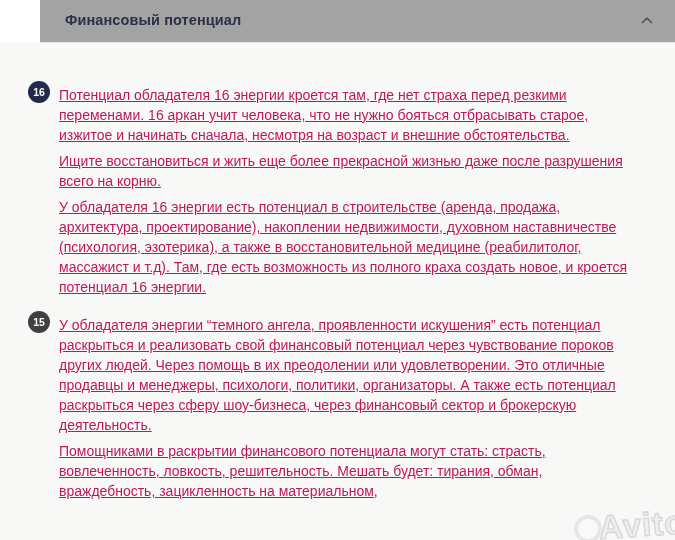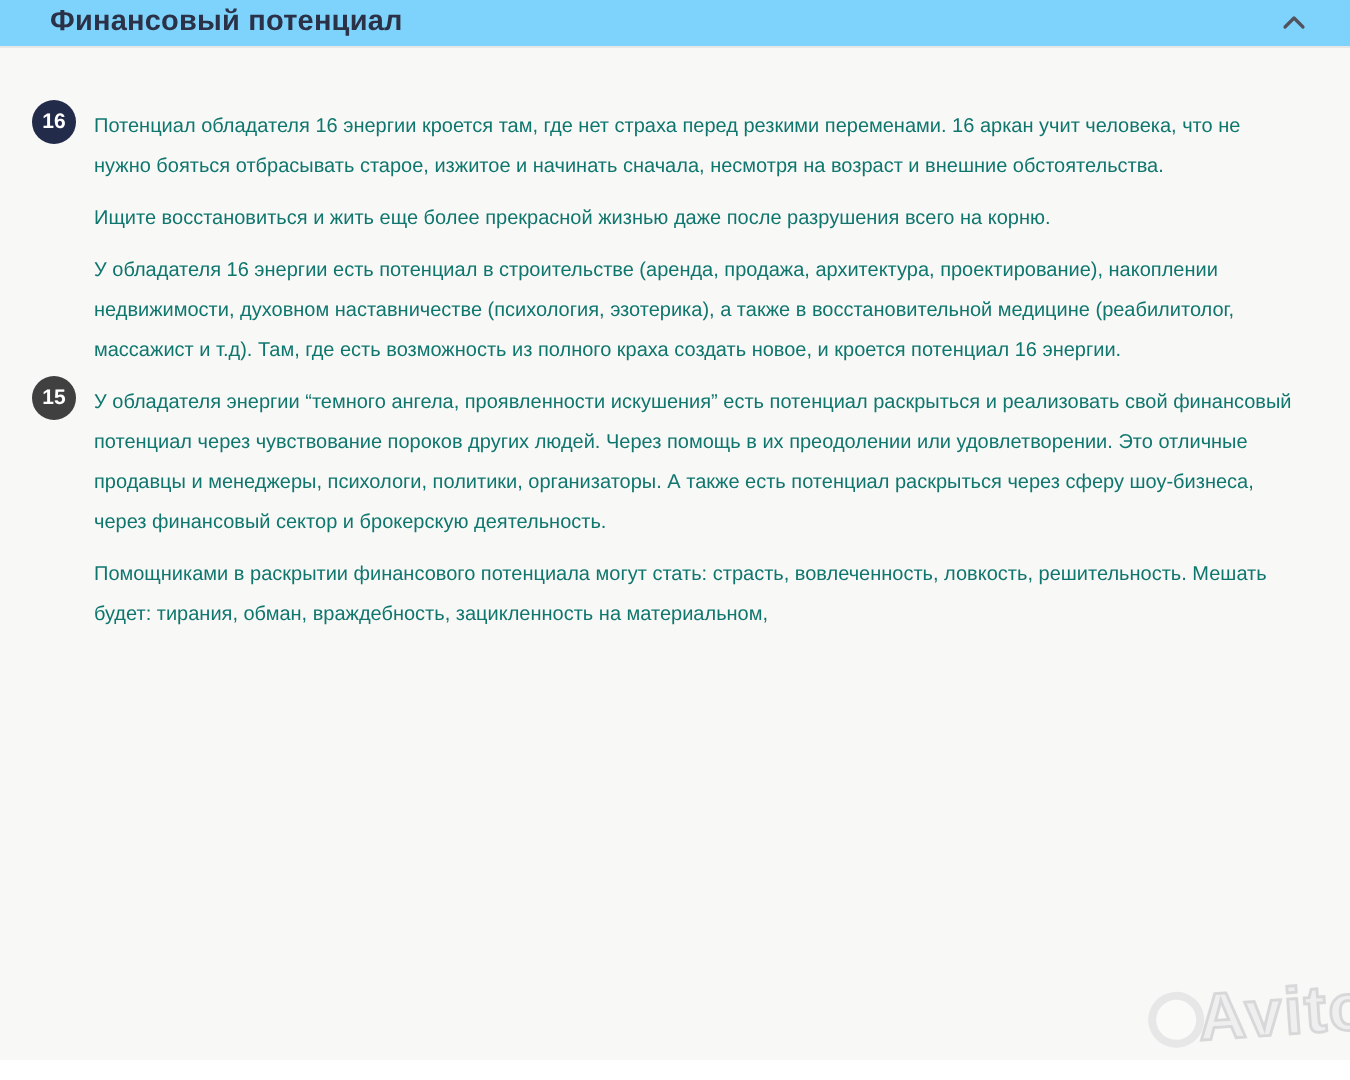--- a/index.html
+++ b/index.html
@@ -7,70 +7,72 @@
     padding: 0;
     width: 675px;
     height: 540px;
     overflow: hidden;
     background: #ffffff;
     font-family: "Liberation Sans", sans-serif;
   }
   .panel { width: 675px; height: 540px; }
 
   .accordion-header {
-    height: 24px;
+    height: 43px;
     box-sizing: border-box;
     display: flex;
     align-items: center;
     justify-content: space-between;
     padding: 0 22px 2px 25px;
-    background: #7dd3fc;
+    background: #a3a3a3;
     border-bottom: 1px solid #e7e7e5;
     cursor: pointer;
+    margin-left: 40px;
   }
   .title {
     font-size: 14.5px;
     font-weight: 600;
     color: #2b3147;
     letter-spacing: 0.1px;
   }
   .chevron { display: flex; align-items: center; }
 
   .content {
     position: relative;
     box-sizing: border-box;
     height: 506px;
     background: #f8f8f6;
     padding: 30px 24px 0 16px;
     overflow: hidden;
   }
 
-  .section { display: flex; gap: 9px; margin: 0; }
+  .section { display: flex; gap: 9px; margin: 12px; }
   .badge {
     width: 22px;
     height: 22px;
     margin-top: -4px;
     border-radius: 50%;
     flex-shrink: 0;
     display: flex;
     align-items: center;
     justify-content: center;
     color: #ffffff;
     font-size: 10.5px;
     font-weight: 700;
   }
   .badge-dark   { background: #232b4a; }
   .badge-orange { background: #404040; }
 
   .paragraphs { width: 604px; }
   .paragraphs p {
     margin: 0 0 6px 0;
-    font-size: 10px;
+    font-size: 14px;
     line-height: 20px;
-    color: #0f766e;
+    color: #be185d;
+    text-decoration: underline;
   }
 
   .watermark {
     position: absolute;
     right: -10px;
     bottom: 4px;
     display: flex;
     align-items: center;
     transform: rotate(-4deg);
     pointer-events: none;

